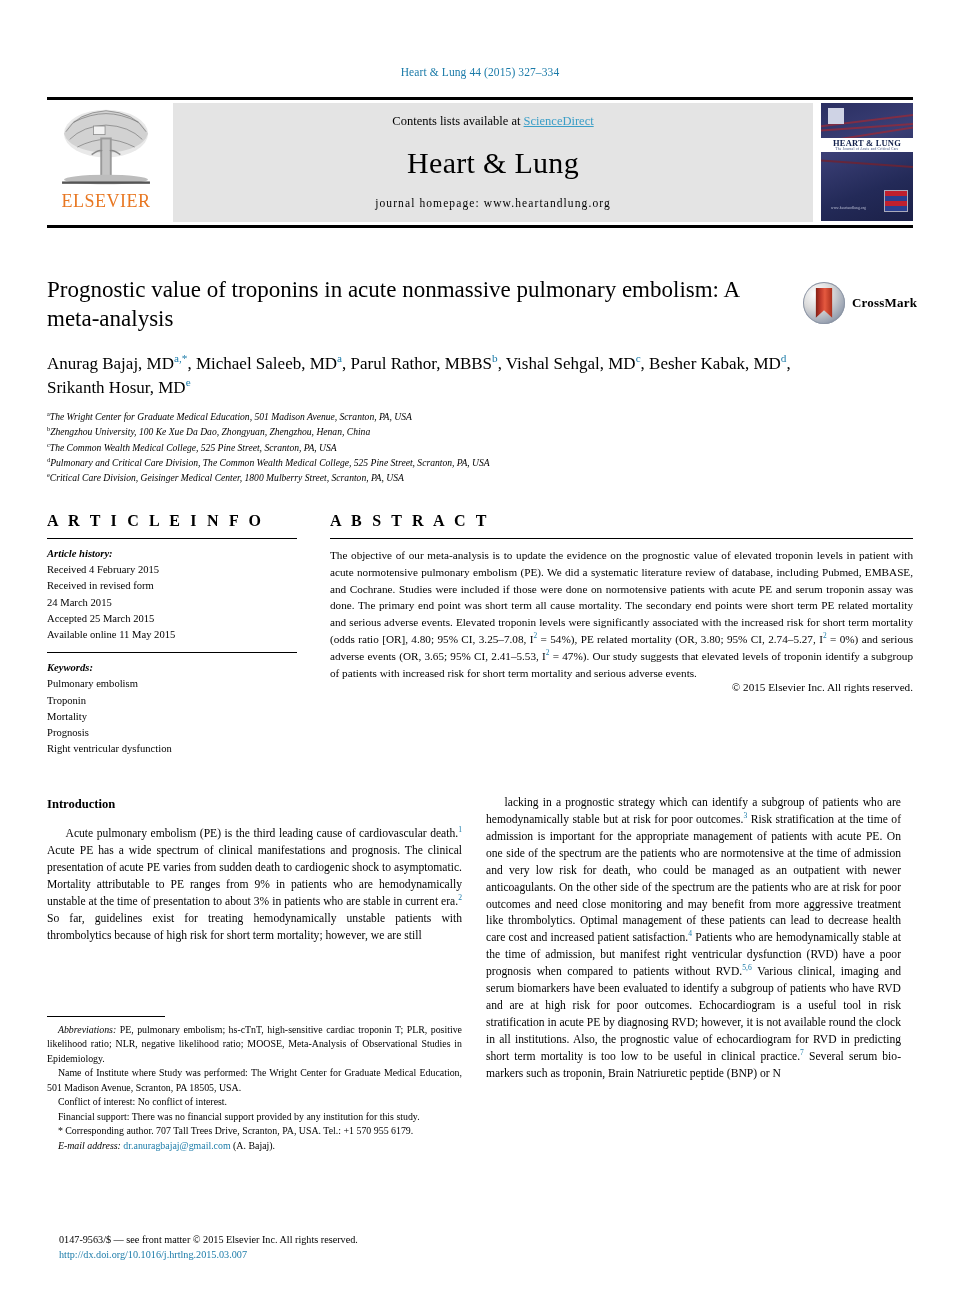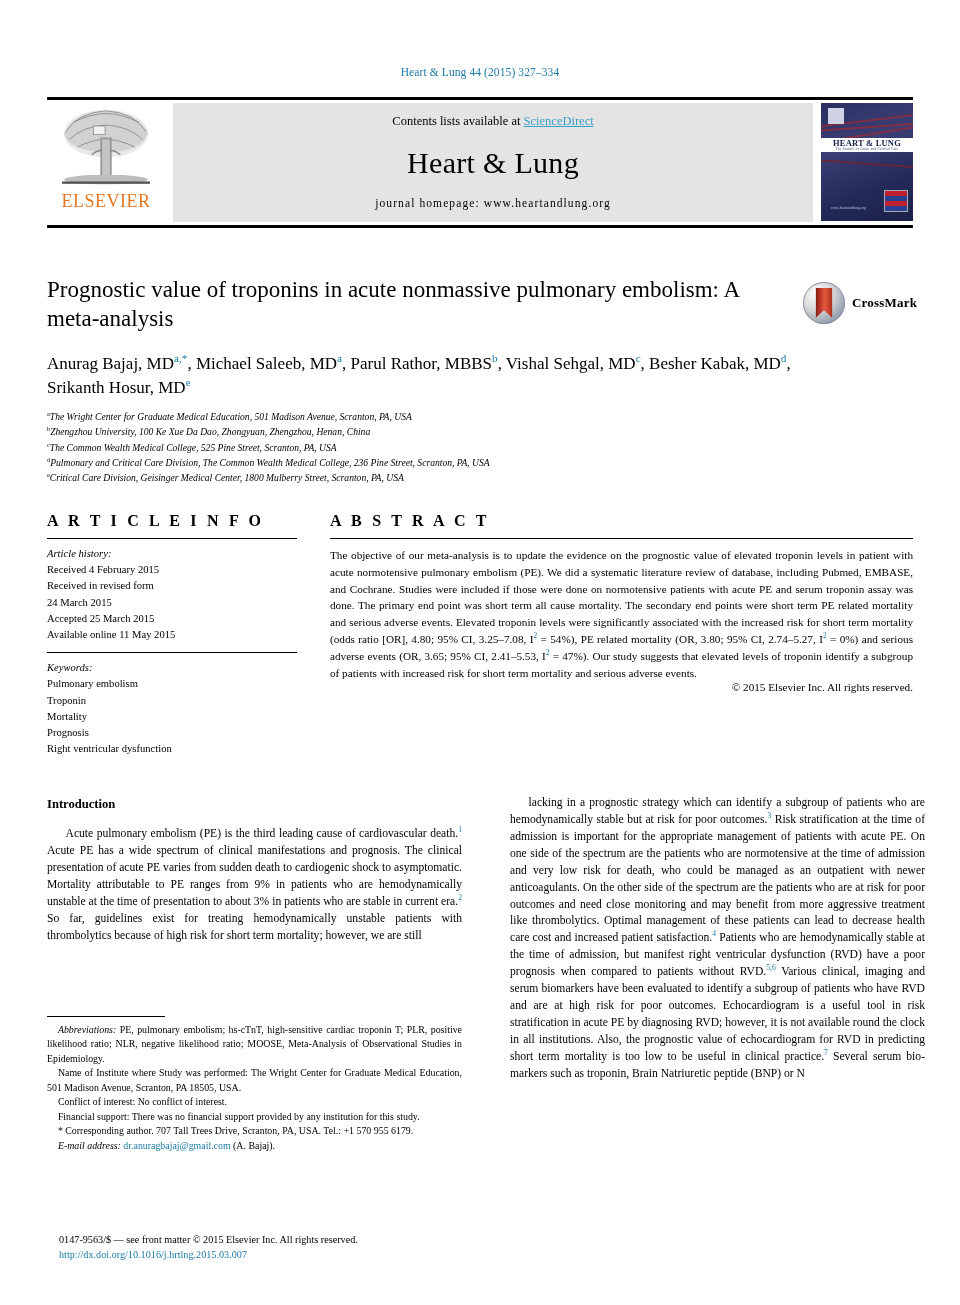--- a/index.html
+++ b/index.html
@@ -239,41 +239,41 @@
     letter-spacing: 3.2px;
     margin-bottom: 8px;
   }
   .hr-thin { border-top: 1px solid #000; }
   .hr-band { border-top: 1.6px solid #000; }
   .info-group {
     font-size: 10.6px;
     line-height: 1.53;
     padding: 7px 0 9px 0;
   }
-  .info-group .lbl { font-style: italic; font-weight: normal; }
+  .info-group .lbl { font-style: italic; font-weight: bold; }
   .abstract-text {
     font-size: 11.2px;
     line-height: 1.5;
     text-align: justify;
     padding-top: 8px;
   }
   .copyline {
     text-align: right;
     font-size: 11.2px;
     margin-top: 0;
   }
 
   
   .columns {
     position: absolute;
     top: 795px;
     left: 47px;
     width: 866px;
     display: flex;
-    gap: 48px;
+    gap: 24px;
   }
   .body-col {
     width: 415px;
     flex: 0 0 415px;
     font-size: 11.6px;
     line-height: 1.46;
     text-align: justify;
   }
   .body-col h2 {
     font-size: 12.6px;
@@ -386,21 +386,21 @@
     </div>
     <div class="cm-word">CrossMark</div>
   </div>
 
   <div class="authors">Anurag Bajaj, MD<sup>a,*</sup>, Michael Saleeb, MD<sup>a</sup>, Parul Rathor, MBBS<sup>b</sup>, Vishal Sehgal, MD<sup>c</sup>, Besher Kabak, MD<sup>d</sup>, Srikanth Hosur, MD<sup>e</sup></div>
 
   <div class="aff">
     <div><sup>a</sup><span>The Wright Center for Graduate Medical Education, 501 Madison Avenue, Scranton, PA, USA</span></div>
     <div><sup>b</sup><span>Zhengzhou University, 100 Ke Xue Da Dao, Zhongyuan, Zhengzhou, Henan, China</span></div>
     <div><sup>c</sup><span>The Common Wealth Medical College, 525 Pine Street, Scranton, PA, USA</span></div>
-    <div><sup>d</sup><span>Pulmonary and Critical Care Division, The Common Wealth Medical College, 236 Pine Street, Scranton, PA, USA</span></div>
+    <div><sup>d</sup><span>Pulmonary and Critical Care Division, The Common Wealth Medical College, 525 Pine Street, Scranton, PA, USA</span></div>
     <div><sup>e</sup><span>Critical Care Division, Geisinger Medical Center, 1800 Mulberry Street, Scranton, PA, USA</span></div>
   </div>
 </div>
 
 <div class="band">
 
   <div class="band-left">
     <div class="sec-head">A R T I C L E  I N F O</div>
     <div class="hr-band"></div>
     <div class="info-group">

